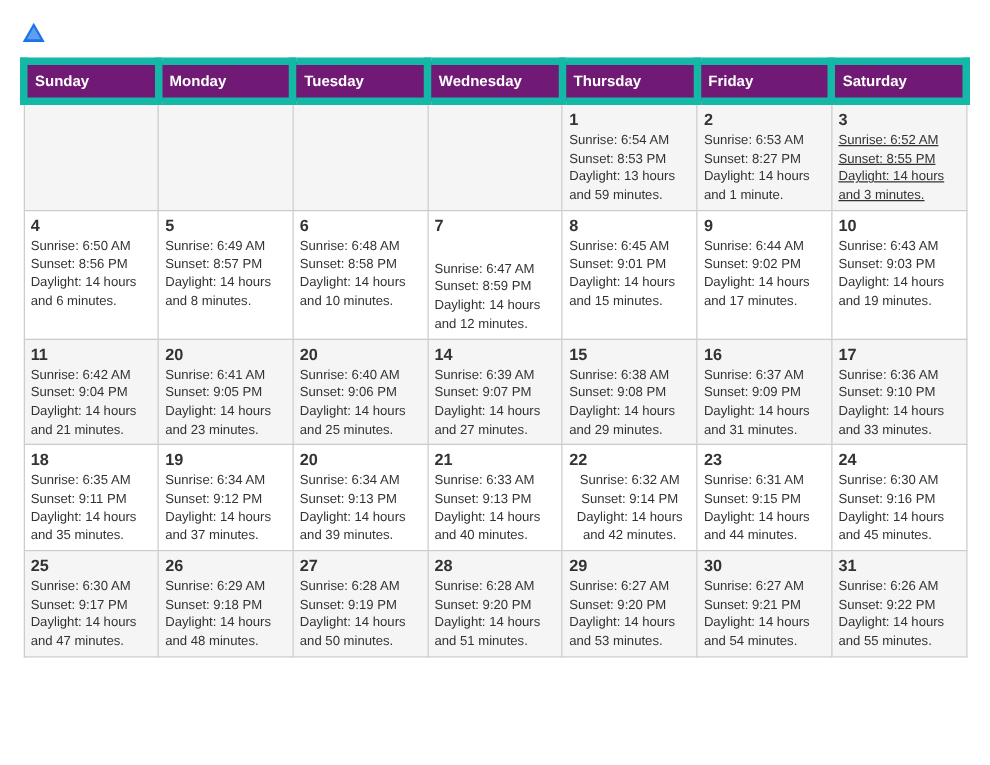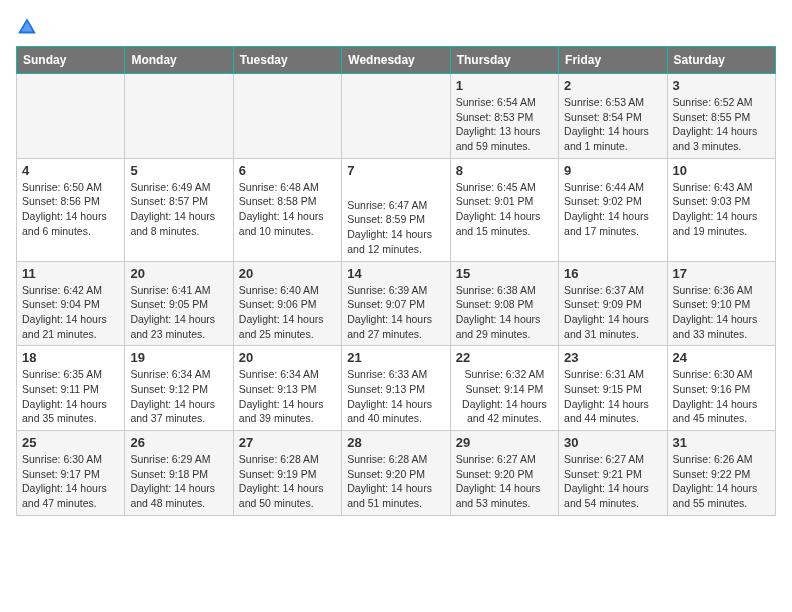--- a/index.html
+++ b/index.html
@@ -43,27 +43,27 @@
     .cal-subtitle {
       font-size: 14px;
       color: #555;
     }
     table {
       width: 100%;
       border-collapse: collapse;
       font-size: 11px;
     }
     thead tr th {
-      background-color: #737373;
+      background-color: #701a75;
       color: #fff;
       text-align: left;
       padding: 6px 6px;
       font-size: 12px;
       font-weight: bold;
-      border: 1px solid #14b8a6;
+      border: 6px solid #14b8a6;
     }
     tbody tr td {
       border: 1px solid #ccc;
       vertical-align: top;
       padding: 4px 5px;
       width: 108px;
       height: 80px;
     }
     tbody tr:nth-child(odd) td {
       background-color: #f5f5f5;
@@ -129,26 +129,26 @@
         <td class="empty-cell"></td>
         <td>
           <span class="day-num">1</span>
           <div class="day-info" style="white-space: pre-line;">Sunrise: 6:54 AM
 Sunset: 8:53 PM
 Daylight: 13 hours and 59 minutes.</div>
         </td>
         <td>
           <span class="day-num">2</span>
           <div class="day-info" style="white-space: pre-line;">Sunrise: 6:53 AM
-Sunset: 8:54 PM
+Sunset: 8:27 PM
 Daylight: 14 hours and 1 minute.</div>
         </td>
         <td>
           <span class="day-num">3</span>
-          <div class="day-info" style="white-space: pre-line;">Sunrise: 6:52 AM
+          <div class="day-info" style="white-space: pre-line; text-decoration: underline;">Sunrise: 6:52 AM
 Sunset: 8:55 PM
 Daylight: 14 hours and 3 minutes.</div>
         </td>
       </tr>
       <tr>
         <td>
           <span class="day-num">4</span>
           <div class="day-info" style="white-space: pre-line;">Sunrise: 6:50 AM
 Sunset: 8:56 PM
 Daylight: 14 hours and 6 minutes.</div>

